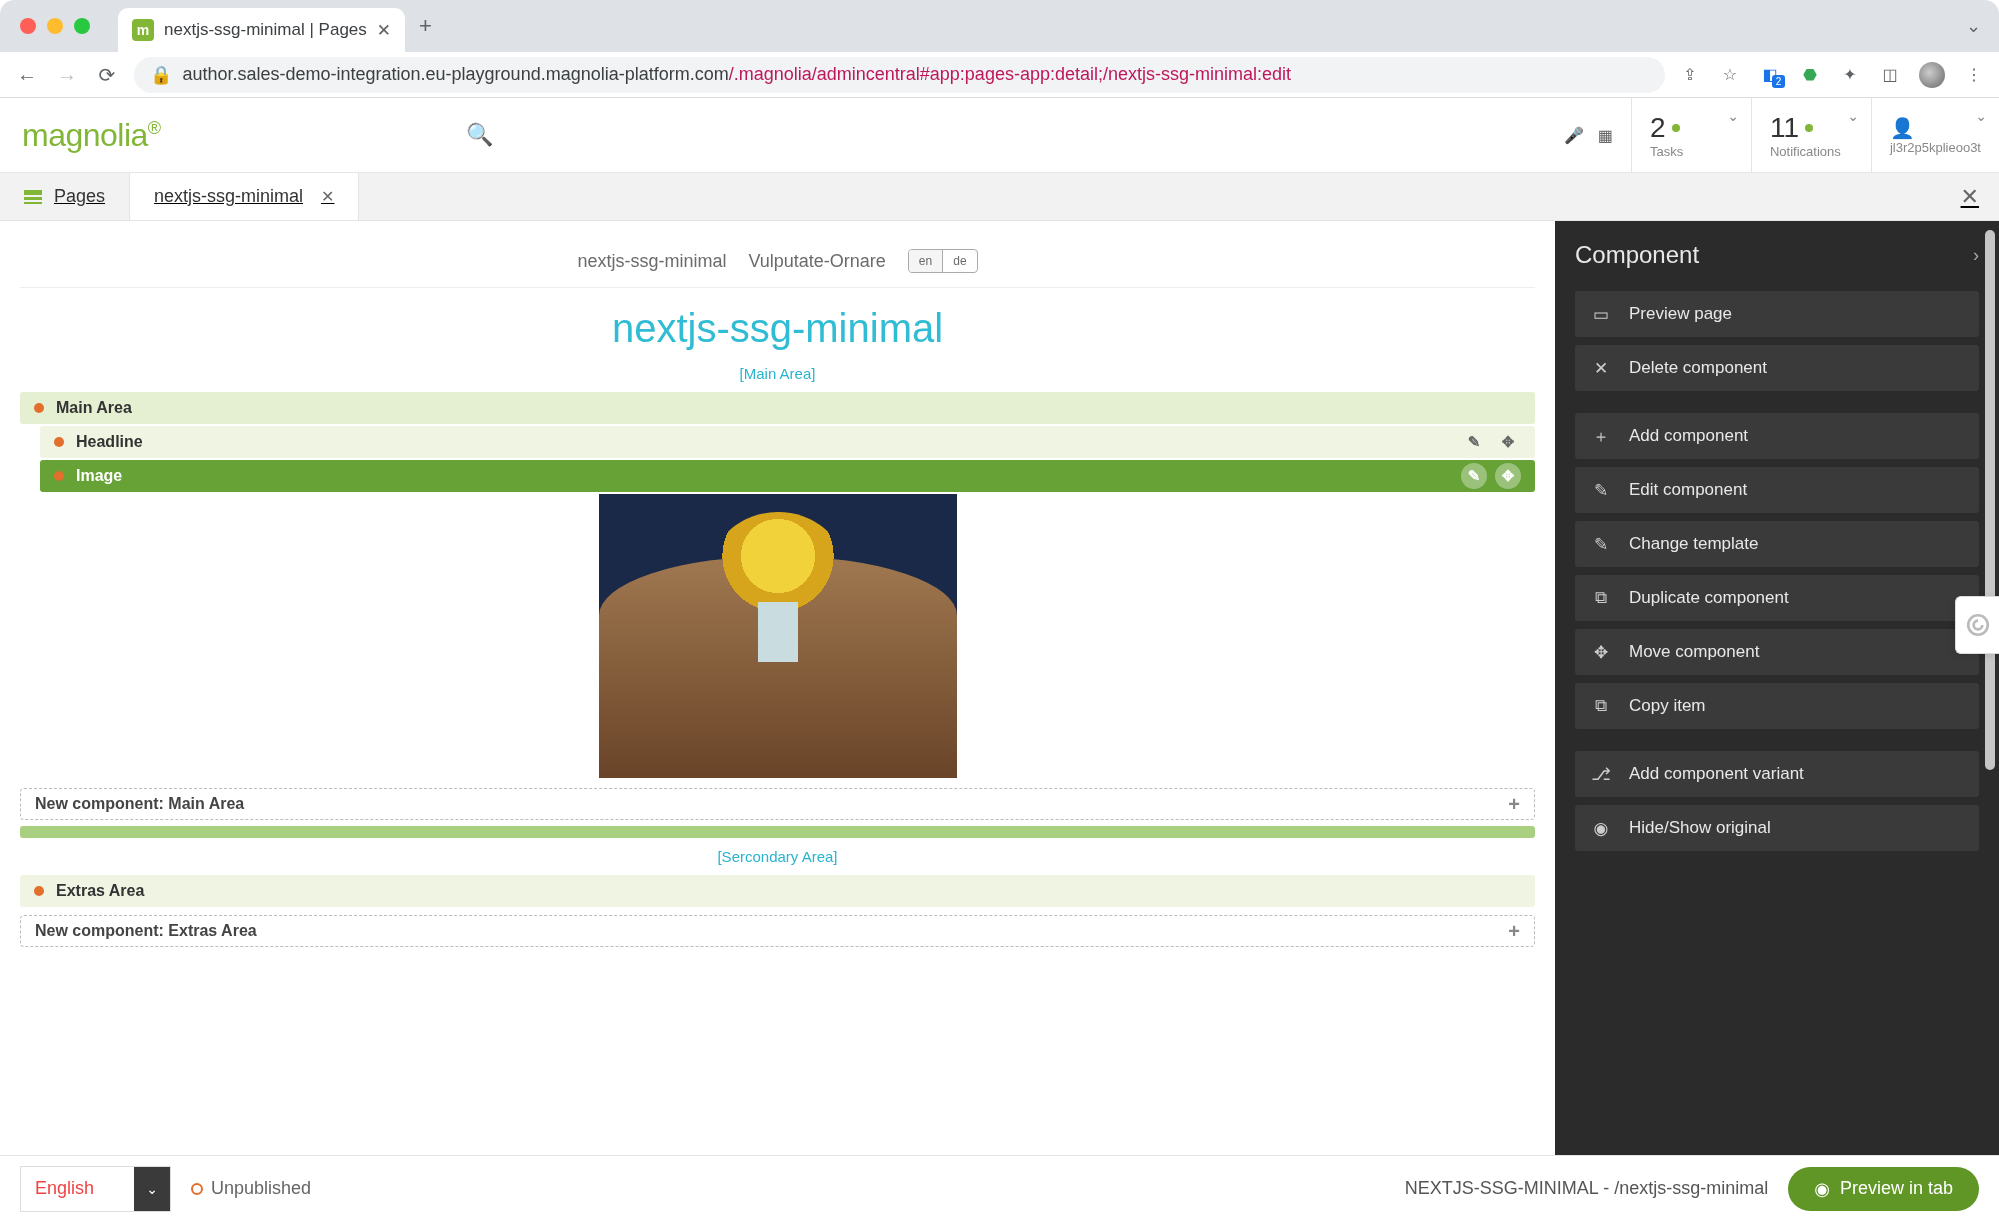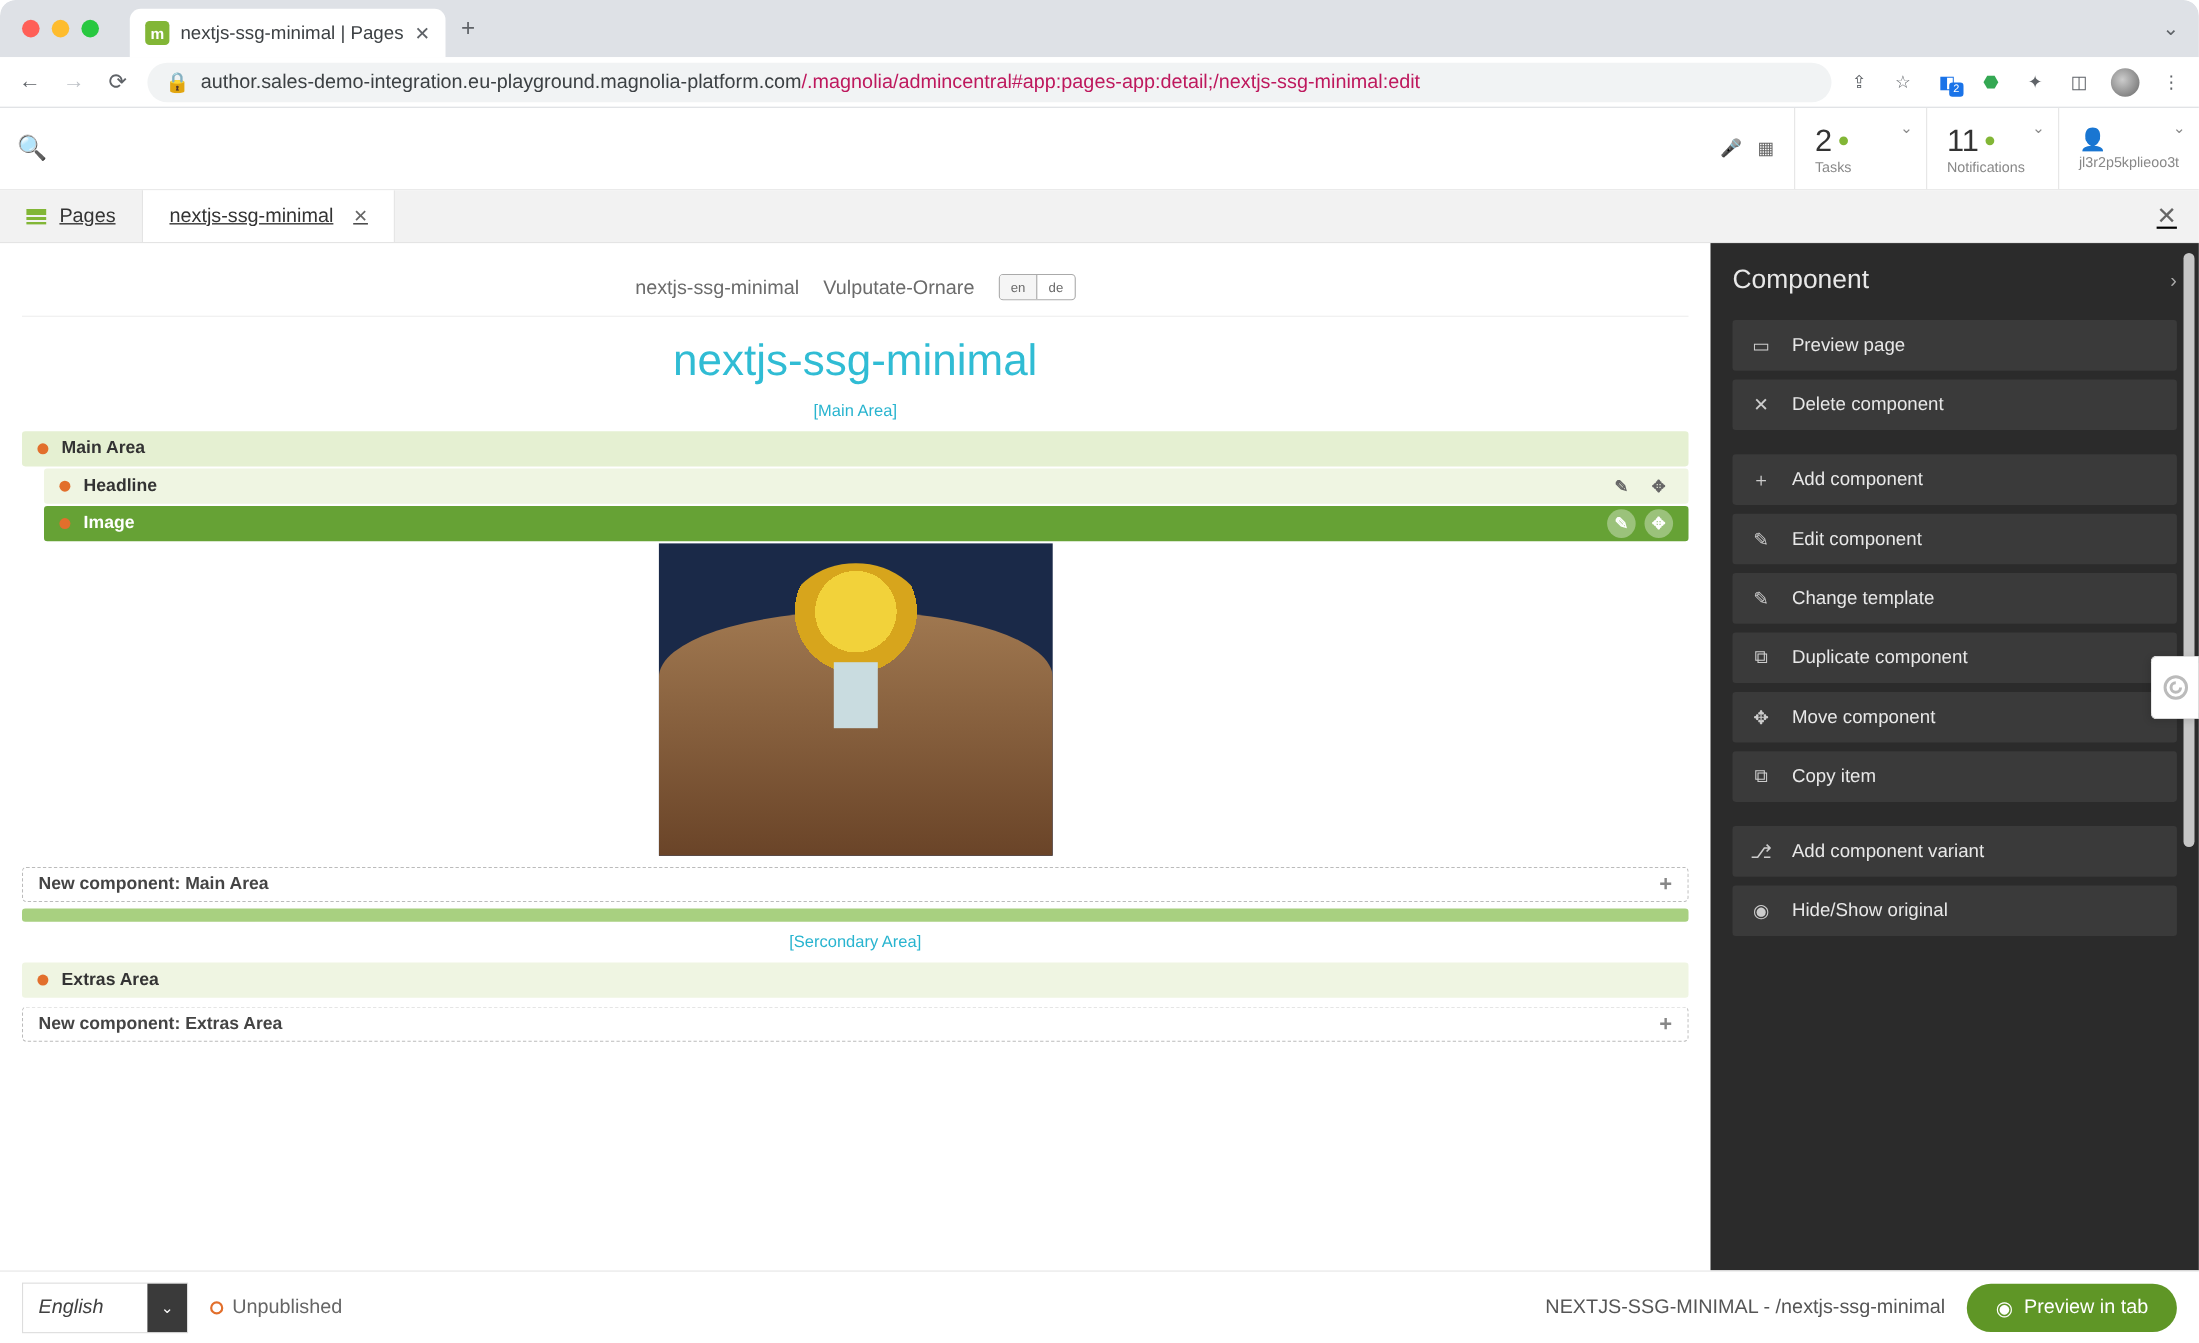--- a/index.html
+++ b/index.html
@@ -100,21 +100,21 @@
   .panel-btn { background:#3a3a3a; border-radius:3px; height:46px; display:flex; align-items:center; padding:0 16px; gap:18px; font-size:17px; color:#e8e8e8; }
   .panel-btn .ico { width:20px; display:flex; justify-content:center; color:#ccc; font-size:17px; }
   .panel-gap { height:6px; }
 
   .floating-knob { position:absolute; right:0; top:596px; width:44px; height:58px; background:#fff; border:1px solid #ddd; border-right:none; border-radius:6px 0 0 6px; display:flex; align-items:center; justify-content:center; color:#999; box-shadow:-2px 2px 6px rgba(0,0,0,0.1);} 
   .floating-knob svg { width:26px; height:26px; }
 
   
   .bottom-bar { position:absolute; left:0; right:0; bottom:0; height:66px; background:#fff; border-top:1px solid #e5e5e5; display:flex; align-items:center; padding:0 20px; gap:20px; }
   .lang-select { display:flex; align-items:stretch; height:46px; border:1px solid #ddd; }
-  .lang-select .val { padding:0 40px 0 14px; display:flex; align-items:center; font-size:18px; color:#404040;font-style:italic; }
+  .lang-select .val { padding:0 40px 0 14px; display:flex; align-items:center; font-size:18px; color:#ef4444; }
   .lang-select .drop { width:36px; background:#3a3a3a; color:#fff; display:flex;align-items:center;justify-content:center; font-size:14px; }
   .status-unpub { display:flex; align-items:center; gap:8px; color:#666; font-size:18px; }
   .status-unpub .ring { width:12px;height:12px;border:2px solid #e26f2c; border-radius:50%; }
   .path-text { margin-left:auto; color:#555; font-size:18px; }
   .preview-btn { background:#5f9626; color:#fff; border-radius:50px; height:44px; padding:0 26px; display:flex; align-items:center; gap:10px; font-size:18px; }
 </style>
 </head>
 <body>
 
 <div class="browser-chrome">
@@ -146,20 +146,23 @@
     <div class="ext blue">◧<span class="badge">2</span></div>
     <div class="ext shield">⬣</div>
     <div class="ext">✦</div>
     <div class="ext">◫</div>
     <div class="avatar"></div>
     <div class="ext">⋮</div>
   </div>
 </div>
 
 <div class="app-header">
+  <div class="logo-area">
+    <span class="logo"><span>magnolia</span><span class="dot">®</span></span>
+  </div>
   <div class="search-area">
     <span class="icon">🔍</span>
   </div>
   <div class="header-right">
     <div class="mic-grid">
       <span>🎤</span>
       <span>▦</span>
     </div>
     <div class="header-box">
       <span class="chev">⌄</span>

